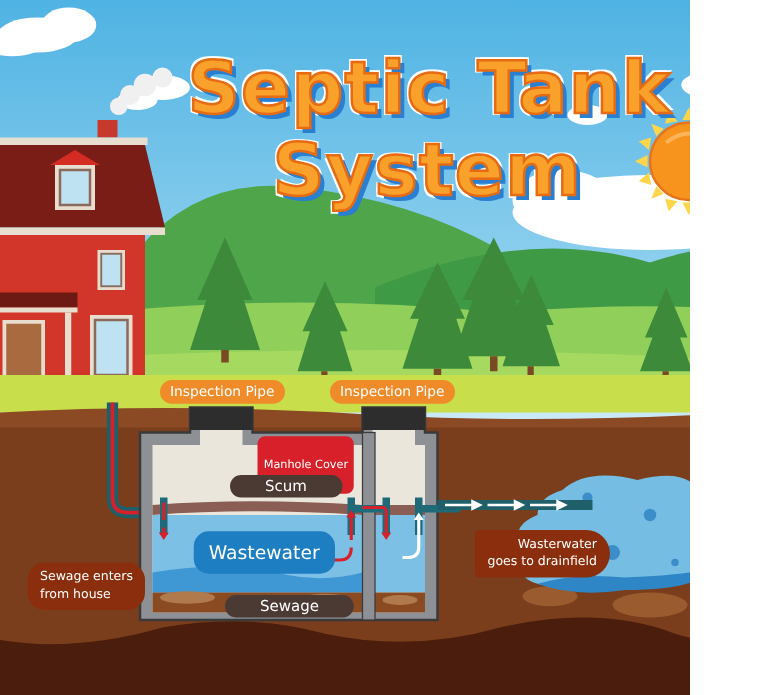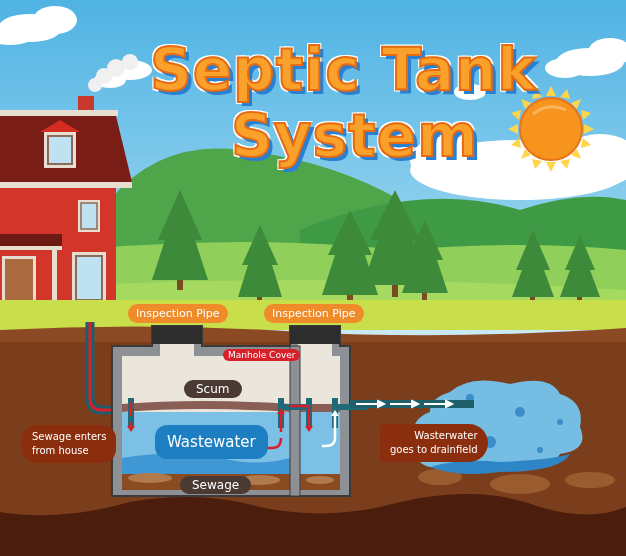--- a/index.html
+++ b/index.html
@@ -1,23 +1,23 @@
 <!DOCTYPE html>
 <html><head>
 <meta charset="utf-8">
 <style>
   html, body { margin:0; padding:0; }
   body { width:626px; height:556px; overflow:hidden; font-family:"Liberation Sans", sans-serif; }
-  .scene { position:relative; width:626px; height:556px; overflow:hidden; background:linear-gradient(#4fb3e3 0%, #8fd0ee 40%, #c9e9f6 58%); }
+  .scene { position:relative; width:552px; height:556px; overflow:hidden; background:linear-gradient(#4fb3e3 0%, #8fd0ee 40%, #c9e9f6 58%); }
   .abs { position:absolute; }
   svg { display:block; }
   .label { position:absolute; font-family:"DejaVu Sans", sans-serif; color:#fff; white-space:nowrap; }
   .pill-orange { background:#f08b2a; border-radius:12px; font-size:11px; padding:3px 8px; }
-  .pill-red { background:#d8202a; border-radius:6px; font-size:9px; padding:1px 5px;margin-left:17px; }
-  .pill-dark { background:#4a3a33; border-radius:10px; font-size:12px; padding:2px 12px; }
+  .pill-red { background:#d8202a; border-radius:6px; font-size:9px; padding:18px 5px; }
+  .pill-dark { background:#4a3a33; border-radius:10px; font-size:12px; padding:2px 28px; }
   .pill-blue { background:#1e7ec2; border-radius:12px; font-size:15px; padding:8px 12px; }
   .pill-rust { background:#8a2e0e; border-radius:14px; font-size:10px; line-height:14px; padding:5px 10px; }
   .title { position:absolute; font-family:"DejaVu Sans", sans-serif; font-weight:bold; color:#f9a12b;
            -webkit-text-stroke:2px #e66b12; text-shadow:4px 4px 0 #2a7fd0, -2px -2px 0 #fff, 2px -2px 0 #fff, -2px 2px 0 #fff; letter-spacing:1px; }
 </style>
 </head>
 <body>
 
 <div class="scene">
 
@@ -203,26 +203,26 @@
       <polygon points="67,108 75,108 71,114"></polygon>
         <polygon points="245,108 253,108 249,114"></polygon>
         <polygon points="217,96 225,96 221,90"></polygon>
     </g>
 
     <path d="M275,120 Q275,128 266,128 L262,128 M275,120 L275,96" stroke="#ffffff" stroke-width="2.5" fill="none"></path>
     <polygon points="271,98 279,98 275,92" fill="#ffffff"></polygon>
   </svg>
 
   <div class="title" style="left:150px;top:38px;font-size:58px;line-height:64px">Septic Tank</div>
-  <div class="title" style="left:231px;top:104px;font-size:58px;line-height:64px">System</div>
+  <div class="title" style="left:218px;top:104px;font-size:58px;line-height:64px">System</div>
 
   <div class="label pill-orange" style="left:128px;top:304px">Inspection Pipe</div>
   <div class="label pill-orange" style="left:264px;top:304px">Inspection Pipe</div>
   <div class="label pill-red" style="left:206px;top:349px">Manhole Cover</div>
   <div class="label pill-dark" style="left:184px;top:380px">Scum</div>
   <div class="label pill-blue" style="left:155px;top:425px">Wastewater</div>
   <div class="label pill-dark" style="left:180px;top:476px">Sewage</div>
-  <div class="label pill-rust" style="left:22px;top:425px;white-space:pre-line">Sewage enters
+  <div class="label pill-rust" style="left:22px;top:450px;white-space:pre-line">Sewage enters
 from house</div>
   <div class="label pill-rust" style="left:380px;top:424px;white-space:pre-line;text-align:right;border-radius:4px 22px 22px 4px">Wasterwater
 goes to drainfield</div>
 
 </div>
 
 </body></html>

